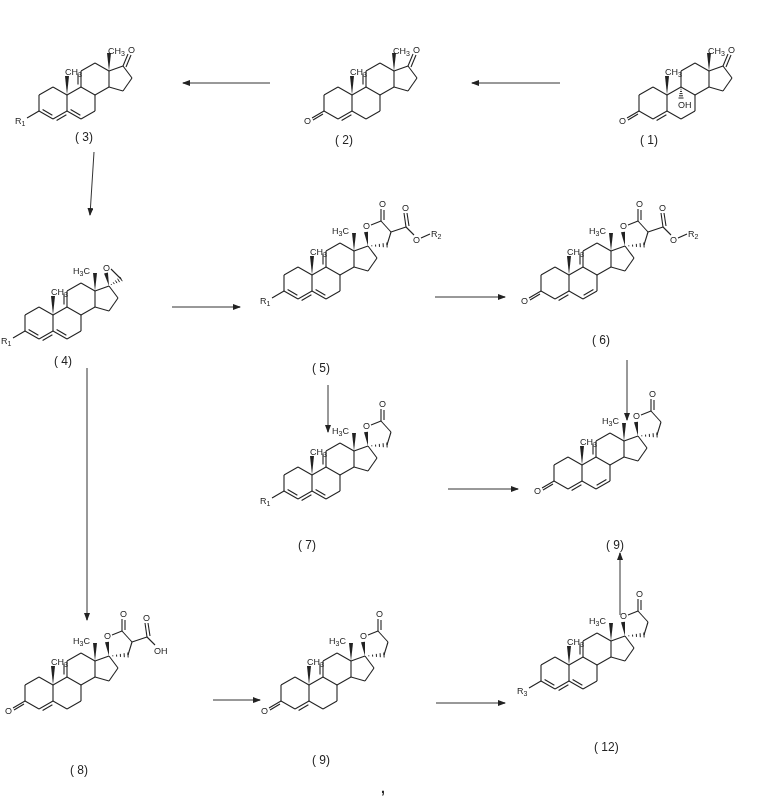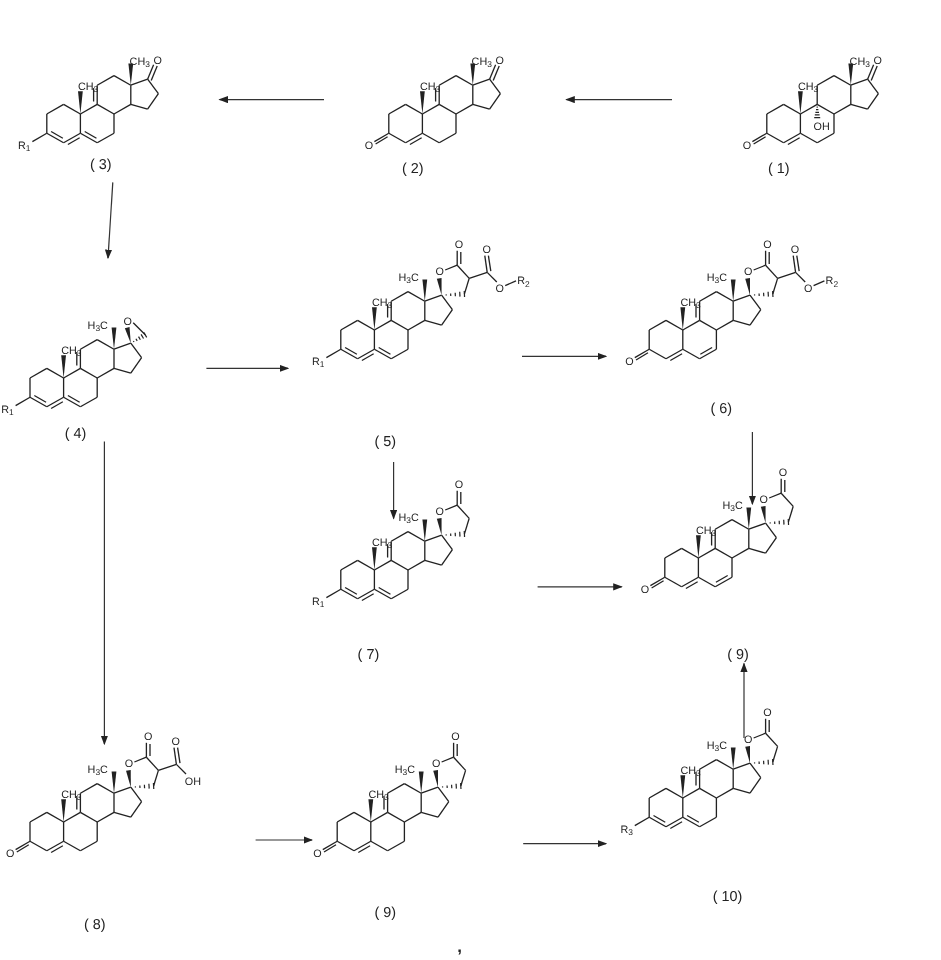--- a/index.html
+++ b/index.html
@@ -528,15 +528,15 @@
     <div class="lbl" style="left: 640px; top: 133px;">( 1)</div>
     <div class="lbl" style="left: 335px; top: 133px;">( 2)</div>
     <div class="lbl" style="left: 75px; top: 130px;">( 3)</div>
     <div class="lbl" style="left: 54px; top: 354px;">( 4)</div>
     <div class="lbl" style="left: 312px; top: 361px;">( 5)</div>
     <div class="lbl" style="left: 592px; top: 333px;">( 6)</div>
     <div class="lbl" style="left: 298px; top: 538px;">( 7)</div>
     <div class="lbl" style="left: 606px; top: 538px;">( 9)</div>
     <div class="lbl" style="left: 70px; top: 763px;">( 8)</div>
     <div class="lbl" style="left: 312px; top: 753px;">( 9)</div>
-    <div class="lbl" style="left: 594px; top: 740px;">( 10)</div>
+    <div class="lbl" style="left: 594px; top: 740px;">( 12)</div>
   </div>
 <div class="comma" style="left:381px;top:780px;">,</div>
 
 </body></html>

